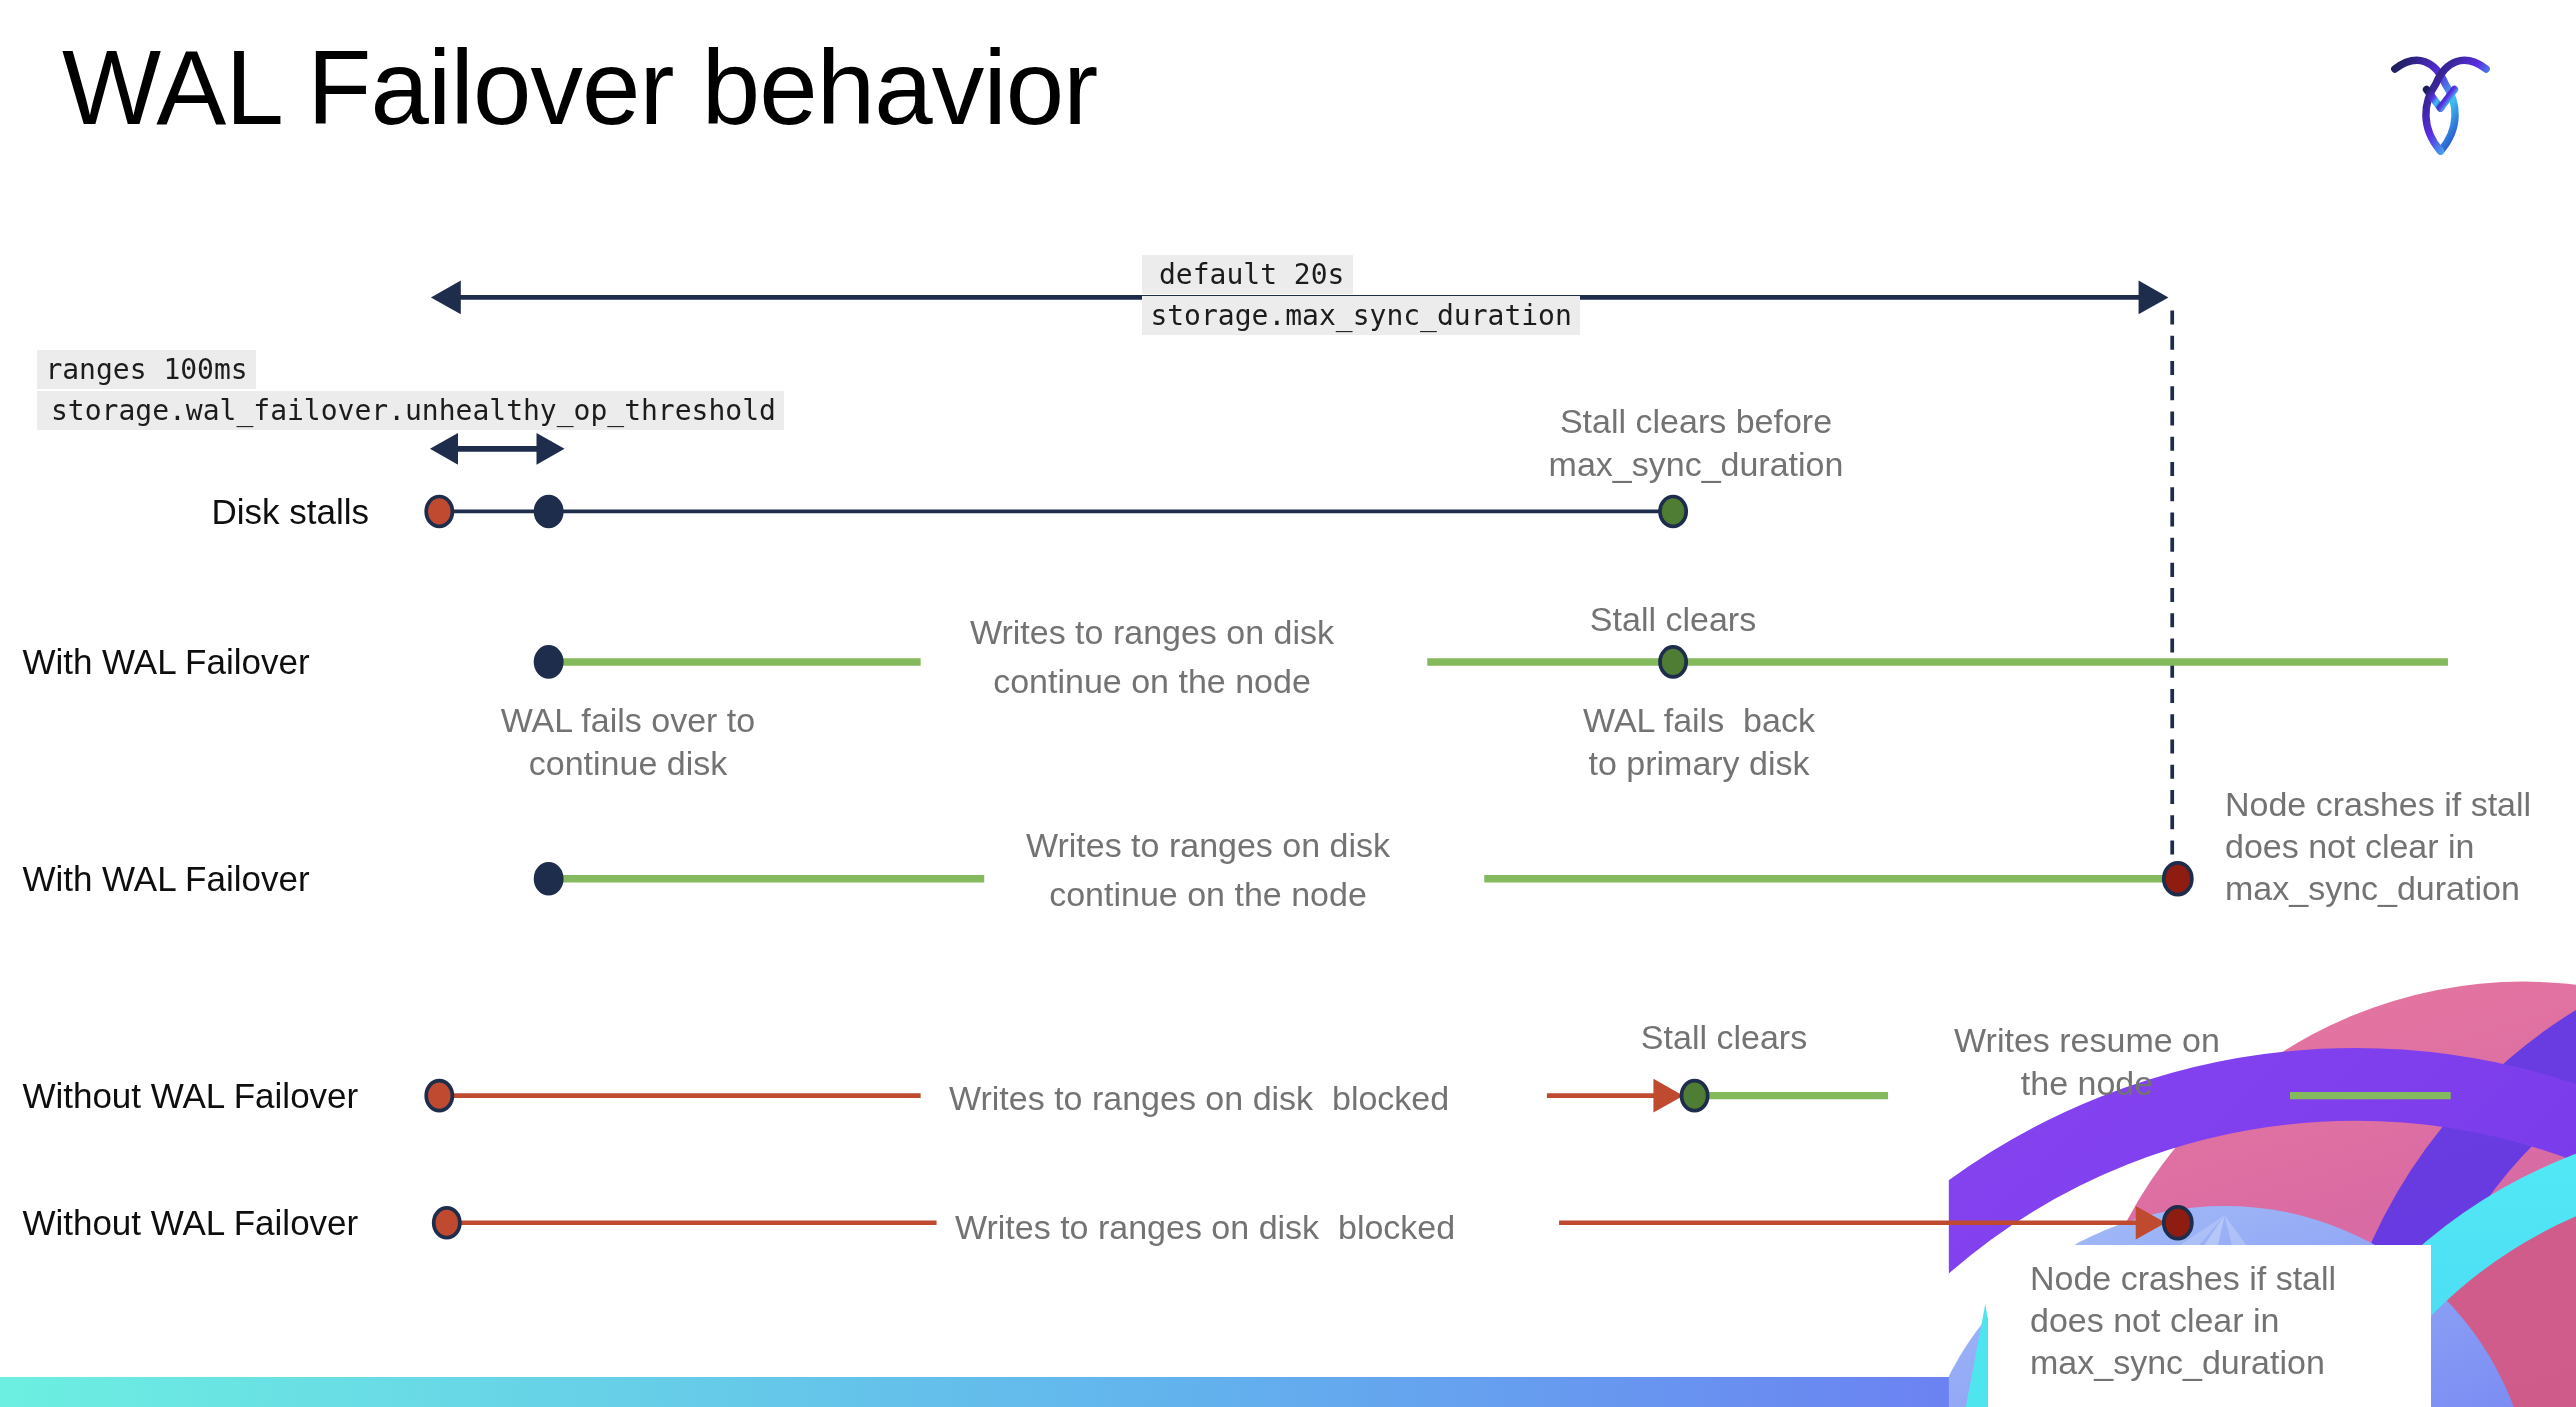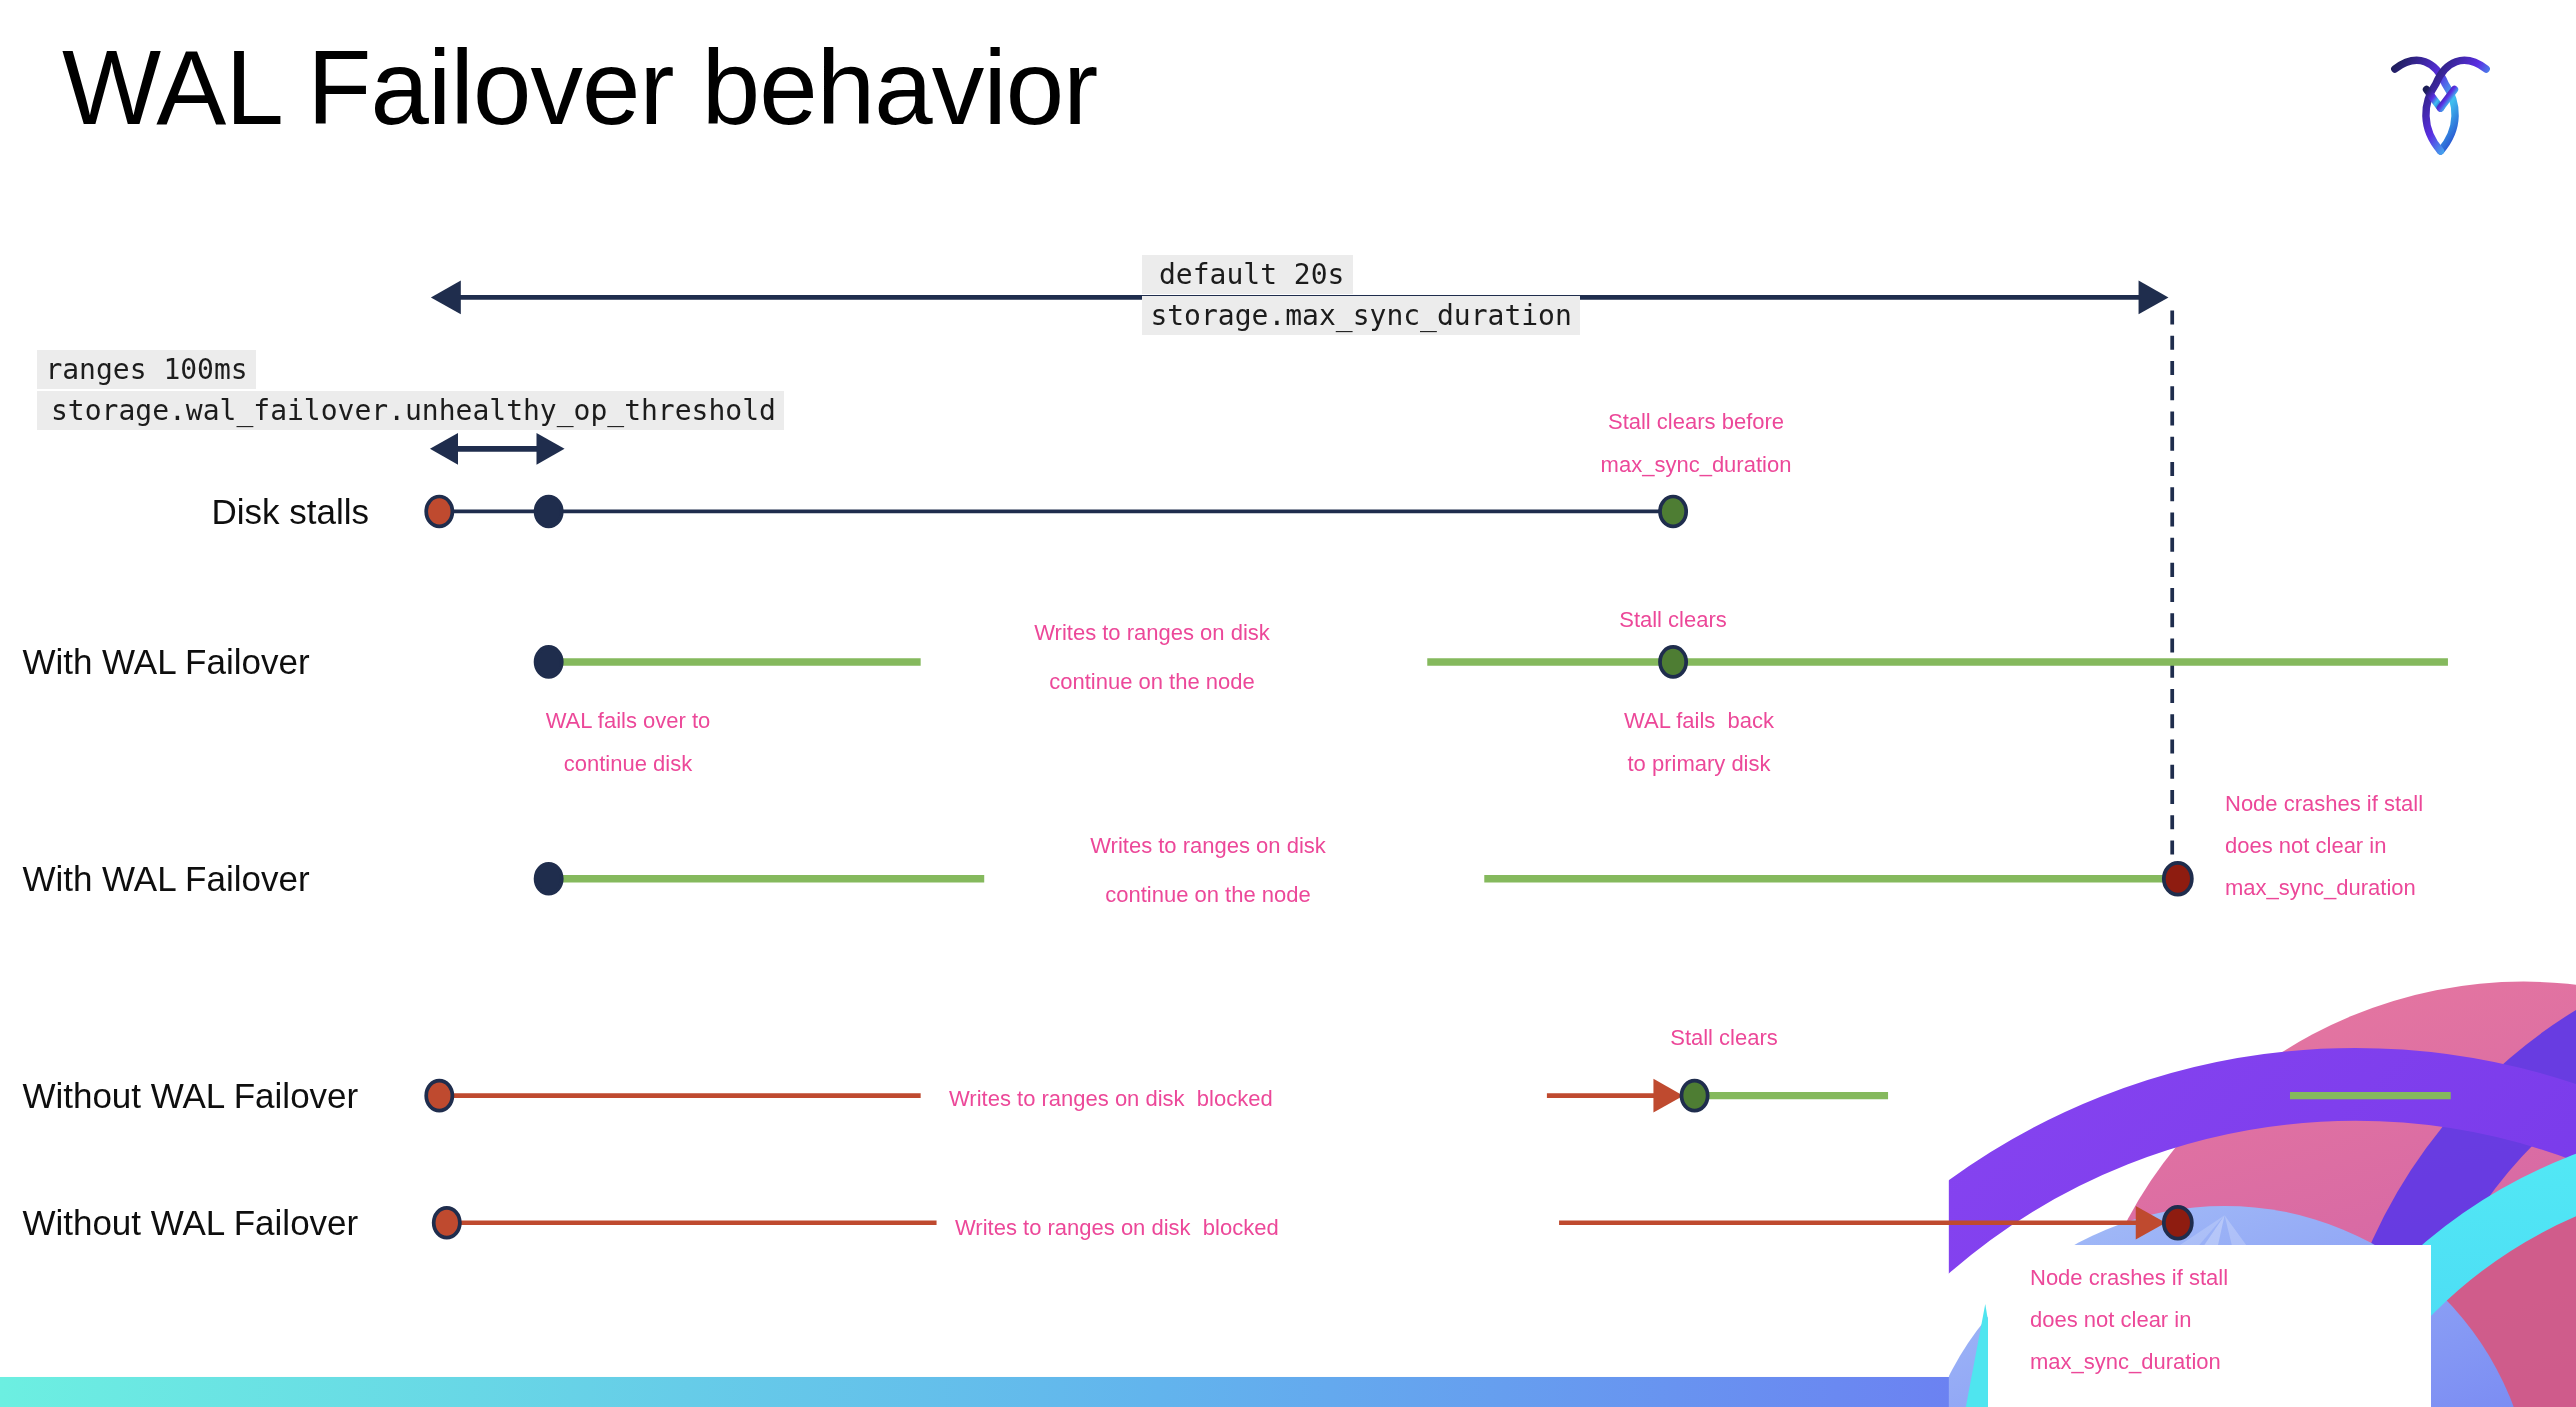--- a/index.html
+++ b/index.html
@@ -5,21 +5,21 @@
   html,body{margin:0;padding:0;background:#ffffff;}
   .canvas{position:relative;width:2576px;height:1408px;background:#ffffff;overflow:hidden;
           font-family:"Liberation Sans",sans-serif;}
   svg.layer{position:absolute;left:0;top:0;z-index:1;}
   .title{position:absolute;left:62px;top:28px;z-index:3;font-size:105px;font-weight:normal;
          letter-spacing:-0.9px;color:#000;}
   .logo{position:absolute;left:2389px;top:41px;width:103px;height:123px;z-index:3;}
   .code{position:absolute;z-index:3;font-family:"DejaVu Sans Mono","Liberation Mono",monospace;
         font-size:28px;line-height:32px;background:#ececec;color:#1c1c1c;padding:3.7px 8.4px;white-space:pre;}
   .rowlabel{position:absolute;z-index:3;font-size:35px;line-height:36px;color:#0e0e0e;white-space:pre;}
-  .txt{position:absolute;z-index:3;font-size:22px;line-height:47px;color:#ec4899;white-space:pre-wrap;}
+  .txt{position:absolute;z-index:3;font-size:34px;line-height:47px;color:#737373;white-space:pre-wrap;}
   .center{transform:translateX(-50%);text-align:center;}
   .notebox{position:absolute;left:1988px;top:1245px;width:443px;height:163px;background:#ffffff;z-index:2;}
   .lh45{line-height:42px;}
   .lh46{line-height:43px;}
 </style>
 </head>
 <body>
 
 <div class="canvas">
 
@@ -160,20 +160,22 @@
 to primary disk</div>
 
   <div class="txt center" style="left:1208px;top:821px;line-height:49px;">Writes to ranges on disk
 continue on the node</div>
   <div class="txt lh45" style="left:2225px;top:783px;">Node crashes if stall
 does not clear in
 max_sync_duration</div>
 
   <div class="txt" style="left:949px;top:1075px;">Writes to ranges on disk  blocked</div>
   <div class="txt center" style="left:1724px;top:1014px;">Stall clears</div>
+  <div class="txt center lh46" style="left:2087px;top:1019px;">Writes resume on
+the node</div>
 
   <div class="txt" style="left:955px;top:1204px;">Writes to ranges on disk  blocked</div>
   <div class="txt lh45" style="left:2030px;top:1257px;">Node crashes if stall
 does not clear in
 max_sync_duration</div>
 
 </div>
 
 
 </body></html>

